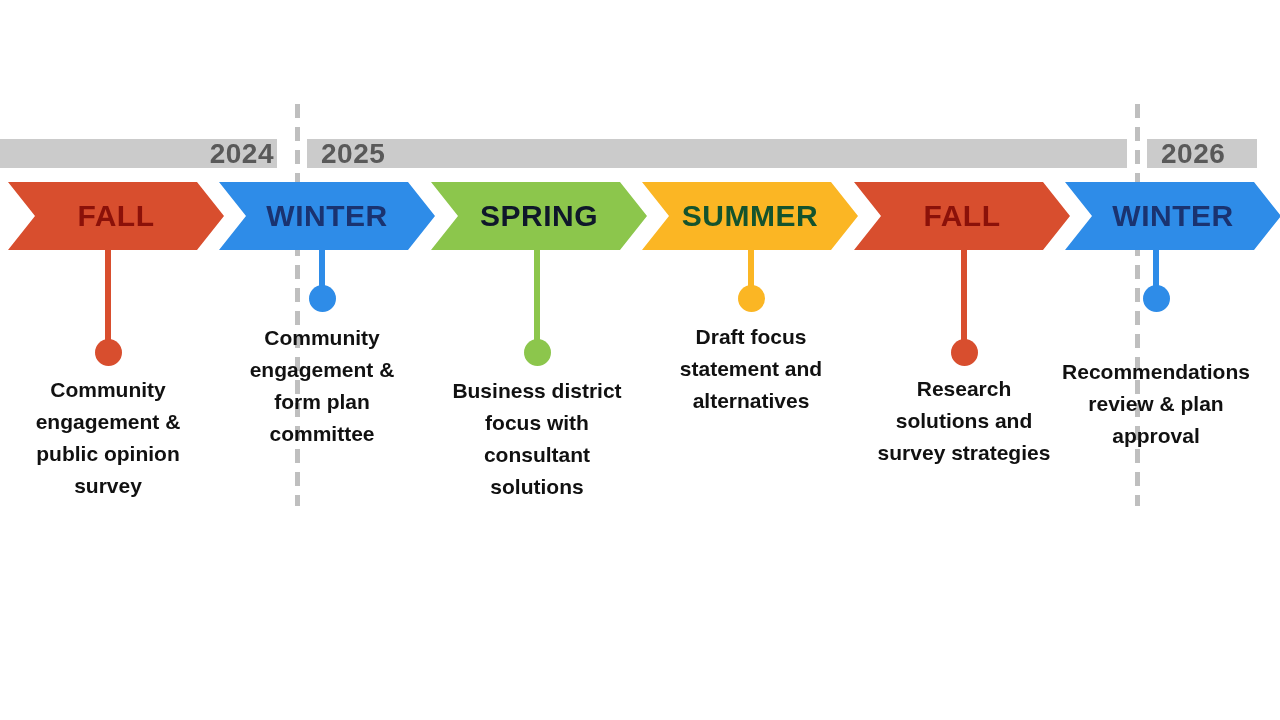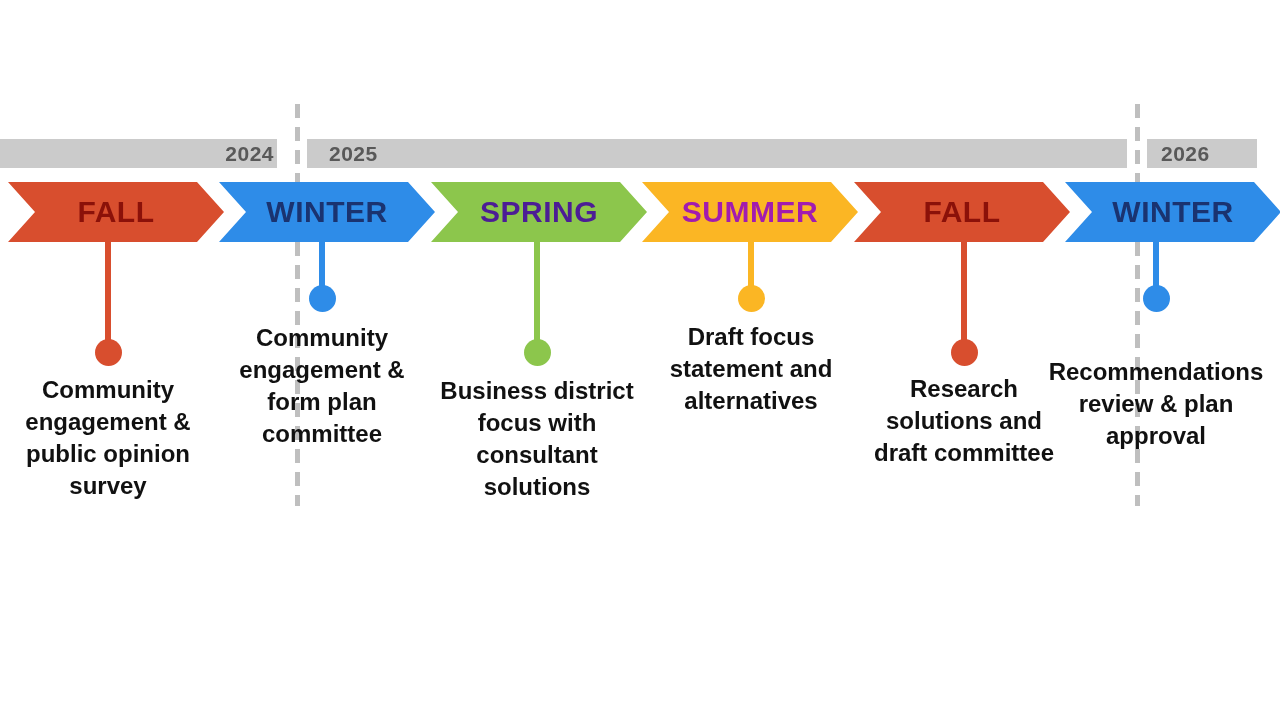--- a/index.html
+++ b/index.html
@@ -18,32 +18,32 @@
     z-index:1;
   }
   
   .year-bar{
     position:absolute;
     top:139px;height:29px;
     display:flex;align-items:center;
     z-index:2;
   }
   .year-label{
-    font-size:21px;font-weight:bold;
+    font-size:28px;font-weight:bold;
     line-height:29px;
     letter-spacing:0.5px;
   }
   .year-bar.align-right{justify-content:flex-end;}
   .year-bar.align-right .year-label{padding-right:3px;}
   .year-bar.align-left{justify-content:flex-start;}
   .year-bar.align-left .year-label{padding-left:14px;}
   
   .chevron{
     position:absolute;
-    top:182px;height:60px;width:216px;
+    top:182px;height:68px;width:216px;
     clip-path:polygon(0 0, calc(100% - 27px) 0, 100% 50%, calc(100% - 27px) 100%, 0 100%, 27px 50%);
     display:flex;align-items:center;justify-content:center;
     z-index:3;
   }
   .season-label{
     font-size:30px;font-weight:bold;
     letter-spacing:0.5px;
   }
   
   .stem{
@@ -52,39 +52,39 @@
   }
   .stem.long{height:105px;}
   .stem.short{height:53px;}
   .dot{
     position:absolute;width:27px;height:27px;border-radius:50%;
     z-index:2;
   }
   
   .desc{
     position:absolute;width:240px;
-    font-size:24px;font-weight:bold;color:#111111;
+    font-size:21px;font-weight:bold;color:#111111;
     line-height:32px;text-align:center;
     white-space:pre-line;
     z-index:4;
   }
 </style>
 </head>
 <body>
 
 <div id="stage">
 
   <div class="divider" style="left: 295px; color: rgb(191, 191, 191);"></div>
   <div class="divider" style="left: 1135px; color: rgb(191, 191, 191);"></div>
 
   <div class="year-bar align-right" style="left: 0px; width: 277px; background-color: rgb(203, 203, 203);">
     <span class="year-label" style="color: rgb(89, 89, 89);">2024</span>
   </div>
   <div class="year-bar align-left" style="left: 307px; width: 820px; background-color: rgb(203, 203, 203);">
-    <span class="year-label" style="color: rgb(89, 89, 89); margin-left: 8px;">2025</span>
+    <span class="year-label" style="color: rgb(89, 89, 89);">2025</span>
   </div>
   <div class="year-bar align-left" style="left: 1147px; width: 110px; background-color: rgb(203, 203, 203);">
     <span class="year-label" style="color: rgb(89, 89, 89);">2026</span>
   </div>
 
   <div class="chevron" style="left: 8px; background-color: rgb(216, 78, 46);">
     <span class="season-label" style="color: rgb(139, 17, 9);">FALL</span>
   </div>
   <div class="stem long" style="left: 105px; background-color: rgb(216, 78, 46);"></div>
   <div class="dot" style="left: 95px; top: 339px; background-color: rgb(216, 78, 46);"></div>
@@ -97,46 +97,46 @@
     <span class="season-label" style="color: rgb(26, 51, 112);">WINTER</span>
   </div>
   <div class="stem short" style="left: 319px; background-color: rgb(46, 140, 232);"></div>
   <div class="dot" style="left: 309px; top: 285px; background-color: rgb(46, 140, 232);"></div>
   <div class="desc" style="left:202px;top:322px">Community
 engagement &amp;
 form plan
 committee</div>
 
   <div class="chevron" style="left: 431px; background-color: rgb(140, 198, 76);">
-    <span class="season-label" style="color: #4c1d95;">SPRING</span>
+    <span class="season-label" style="color: #0f172a;">SPRING</span>
   </div>
   <div class="stem long" style="left: 534px; background-color: rgb(140, 198, 76);"></div>
   <div class="dot" style="left: 524px; top: 339px; background-color: rgb(140, 198, 76);"></div>
   <div class="desc" style="left:417px;top:375px">Business district
 focus with
 consultant
 solutions</div>
 
   <div class="chevron" style="left: 642px; background-color: rgb(251, 182, 36);">
-    <span class="season-label" style="color: #a21caf;">SUMMER</span>
+    <span class="season-label" style="color: #14532d;">SUMMER</span>
   </div>
   <div class="stem short" style="left: 748px; background-color: rgb(251, 182, 36);"></div>
   <div class="dot" style="left: 738px; top: 285px; background-color: rgb(251, 182, 36);"></div>
   <div class="desc" style="left:631px;top:321px">Draft focus
 statement and
 alternatives</div>
 
   <div class="chevron" style="left: 854px; background-color: rgb(216, 78, 46);">
     <span class="season-label" style="color: rgb(139, 17, 9);">FALL</span>
   </div>
   <div class="stem long" style="left: 961px; background-color: rgb(216, 78, 46);"></div>
   <div class="dot" style="left: 951px; top: 339px; background-color: rgb(216, 78, 46);"></div>
   <div class="desc" style="left:844px;top:373px">Research
 solutions and
-draft committee</div>
+survey strategies</div>
 
   <div class="chevron" style="left: 1065px; background-color: rgb(46, 140, 232);">
     <span class="season-label" style="color: rgb(26, 51, 112);">WINTER</span>
   </div>
   <div class="stem short" style="left: 1153px; background-color: rgb(46, 140, 232);"></div>
   <div class="dot" style="left: 1143px; top: 285px; background-color: rgb(46, 140, 232);"></div>
   <div class="desc" style="left:1036px;top:356px">Recommendations
 review &amp; plan
 approval</div>
 

